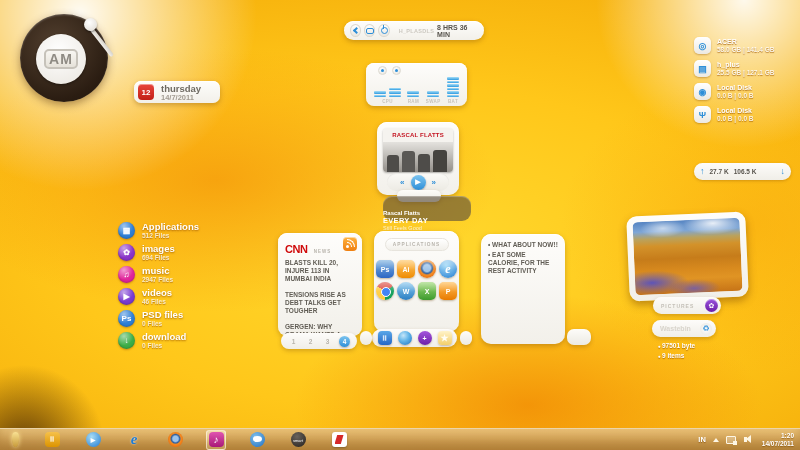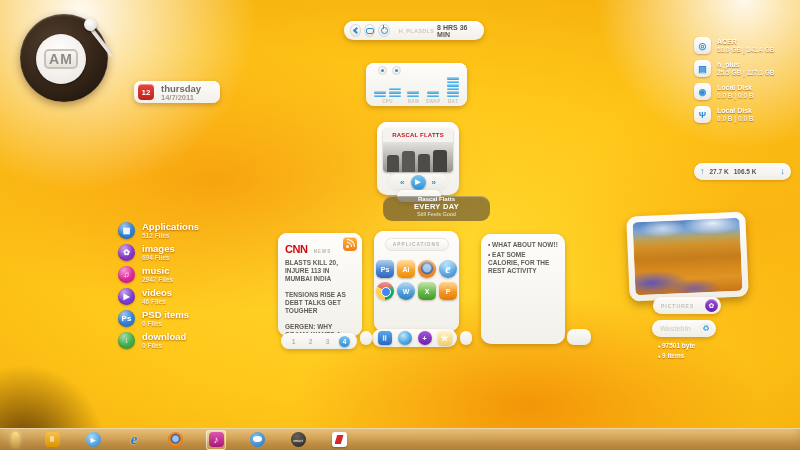--- a/index.html
+++ b/index.html
@@ -96,23 +96,23 @@
 .s1 { left:4px; width:12px; height:17px; } .s2 { left:19px; width:13px; height:21px; background:#5a5855; }
 .s3 { left:35px; width:12px; height:18px; } .s4 { left:50px; width:14px; height:22px; background:#45433f; }
 .controls { position:absolute; left:10px; right:10px; bottom:4px; height:18px; border-radius:9px;
   background:linear-gradient(#fbfaf7,#eceae3); box-shadow:inset 0 1px 1px rgba(0,0,0,.07);
   display:flex; align-items:center; justify-content:center; gap:6px; }
 .pc { border:none; background:transparent; color:#2e8fd8; font-weight:bold; font-size:8px; padding:0; }
 .pc.play { width:15px; height:15px; border-radius:50%; background:linear-gradient(#7cc4ef,#2e8fd8);
   color:#fff; font-size:7px; display:flex; align-items:center; justify-content:center;
   box-shadow:0 1px 2px rgba(0,0,0,.3); }
 .player-tab { left:397px; top:190px; width:44px; height:12px; border-radius:6px; }
-.track-info { position:absolute; left:383px; top:196px; width:107px; height:25px; border-radius:9px;
-  background:rgba(88,76,58,.62); box-shadow:inset 0 1px 1px rgba(255,255,255,.3); text-align:center;
-  color:#fff; padding-top:0; }
+.track-info { position:absolute; left:383px; top:196px; width:88px; height:25px; border-radius:9px;
+  background:rgba(88,76,58,.62); box-shadow:inset 0 1px 1px rgba(255,255,255,.3); text-align:left;
+  color:#fff; padding-top:14px; }
 .ti-artist { font-size:6px; font-weight:bold; line-height:7px; }
 .ti-track { font-size:7.5px; font-weight:bold; letter-spacing:.3px; line-height:8px; }
 .ti-album { font-size:5.5px; color:rgba(255,255,255,.8); line-height:7px; }
 
 
 .folders { position:absolute; left:118px; top:222px; display:flex; flex-direction:column; gap:4px; }
 .folder-row { display:flex; align-items:flex-start; gap:7px; cursor:pointer; }
 .folder-ic { width:17px; height:17px; border-radius:50%;
   background-image:radial-gradient(circle at 35% 25%, rgba(255,255,255,.55), rgba(255,255,255,0) 55%);
   box-shadow:0 1px 2px rgba(120,60,0,.4), inset 0 -1px 2px rgba(0,0,0,.2);
@@ -475,21 +475,21 @@
           <b class="folder-label">videos</b>
           <i class="folder-count">46 Files</i>
         </span>
       </div>
 
       <div class="folder-row">
         <span class="folder-ic" style="background-color: rgb(46, 127, 214);">
           <i class="fg">Ps</i>
         </span>
         <span class="folder-txt">
-          <b class="folder-label">PSD items</b>
+          <b class="folder-label">PSD files</b>
           <i class="folder-count">0 Files</i>
         </span>
       </div>
 
       <div class="folder-row">
         <span class="folder-ic" style="background-color: rgb(60, 174, 72);">
           <i class="fg">↓</i>
         </span>
         <span class="folder-txt">
           <b class="folder-label">download</b>
@@ -690,15 +690,25 @@
           <span class="t-gl"></span>
           <span class="t-label">smart</span>
         </button>
 
         <button class="t-item t-flag">
           <span class="t-gl"></span>
           <span class="t-label"></span>
         </button>
 
     </div>
+    <div class="tray">
+      <span class="tray-lang">IN</span>
+      <span class="tray-caret"></span>
+      <span class="tray-net"></span>
+      <span class="tray-vol"></span>
+      <div class="tray-clock">
+        <div>1:20</div>
+        <div>14/07/2011</div>
+      </div>
+    </div>
   </div>
 
 </div>
 
 </body></html>

